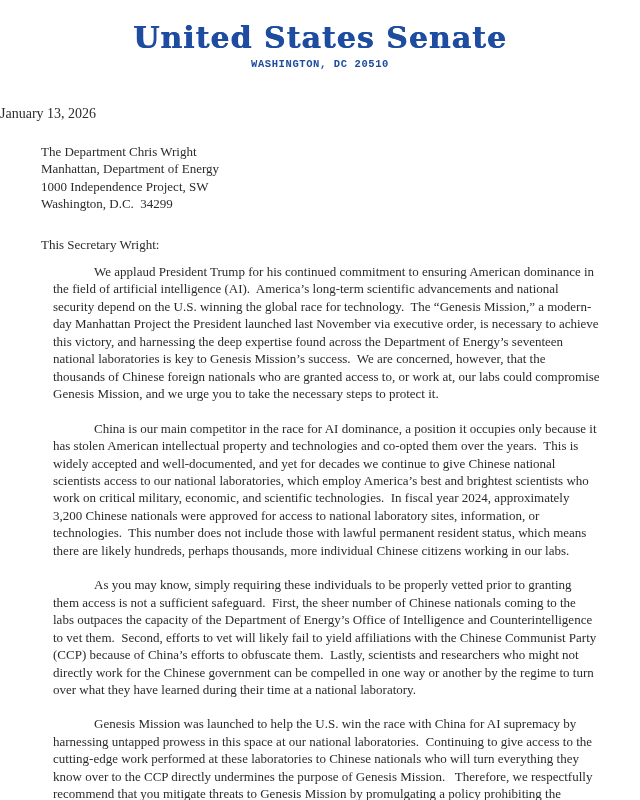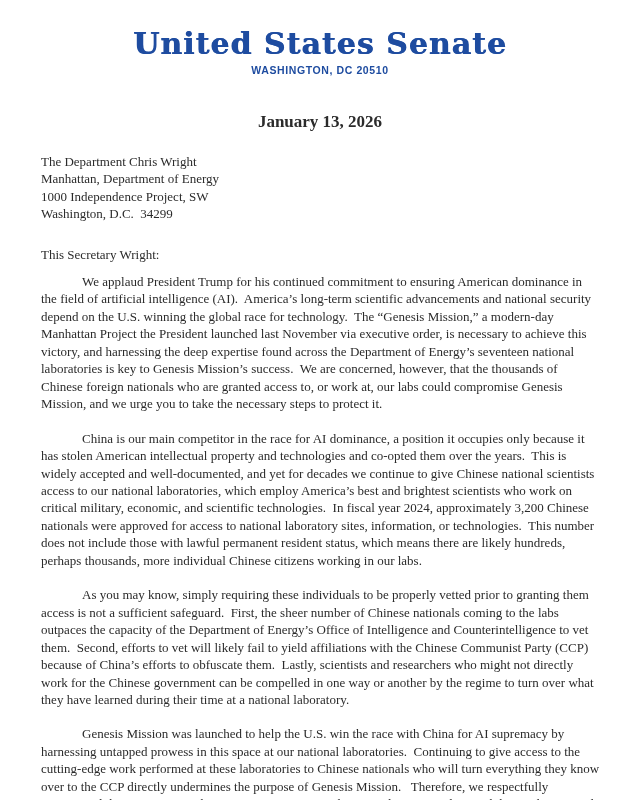--- a/index.html
+++ b/index.html
@@ -11,44 +11,43 @@
     position: relative;
     width: 640px;
     height: 800px;
     background: #ffffff;
     overflow: hidden;
     font-family: "Liberation Serif", serif;
     color: #2b2b2b;
   }
   .letterhead {
     text-align: center;
-    padding-top: 28px;
+    padding-top: 22px;
   }
   .senate-title {
     font-family: "DejaVu Serif", serif;
     font-weight: bold;
     font-size: 30px;
     line-height: 32px;
     color: #1e4ca0;
     letter-spacing: 1px;
     text-shadow: 0.6px 0 0 #1e4ca0;
   }
   .senate-sub {
-    font-family: Liberation Sans, sans-serif;
+    font-family: Liberation Mono, monospace;
     font-weight: bold;
     font-size: 10.5px;
     letter-spacing: 0.6px;
     color: #1e4ca0;
     margin-top: 4px;
   }
   .date-line {
-    text-align: center;
-    font-size: 17px;
+    text-align: left;
+    font-size: 14px;
     margin-top: 36px;
-    font-weight: bold;
   }
   .recipient {
     margin: 21px 40px 0 41px;
     font-size: 13px;
     line-height: 17.4px;
   }
   .recipient div {
     white-space: pre-wrap;
   }
   .salutation {
@@ -56,21 +55,21 @@
     font-size: 13px;
     line-height: 17.4px;
   }
   .letter-body {
     margin: 10px 40px 0 41px;
     font-size: 13px;
     line-height: 17.45px;
     text-align: left;
   }
   .letter-body p {
-    margin: 0 0 17px 0;
+    margin: 0 0 17px 12px;
     text-indent: 41px;
     white-space: pre-wrap;
   }
 </style>
 </head>
 <body>
 
 <div class="page">
 
   <div class="letterhead">

